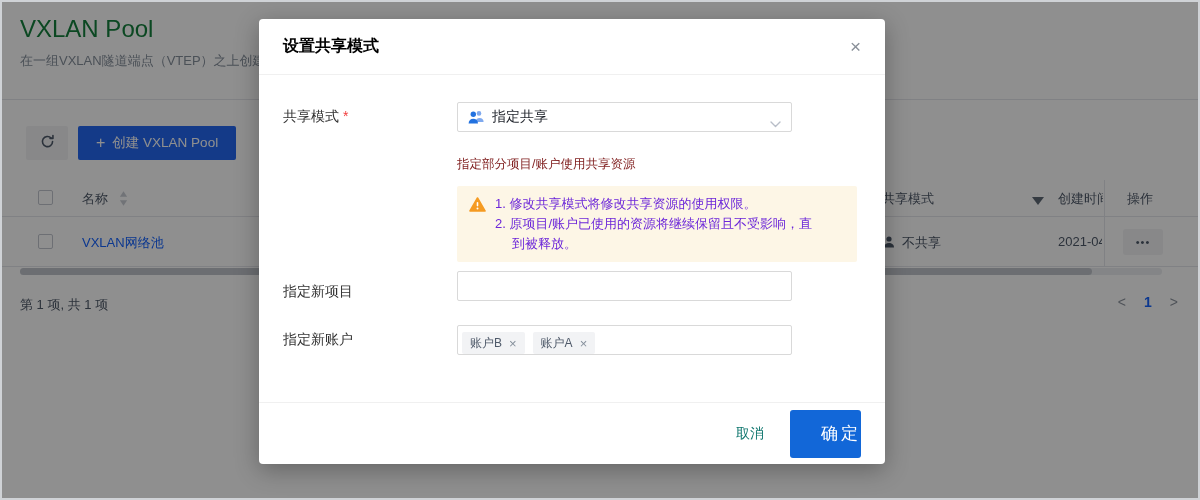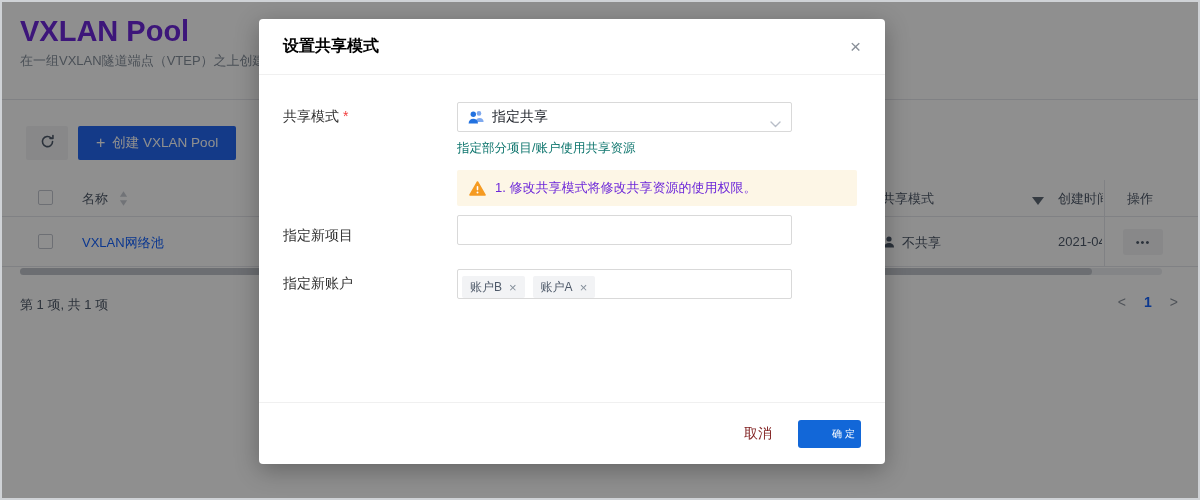--- a/index.html
+++ b/index.html
@@ -2,21 +2,21 @@
 <html><head>
 <meta charset="utf-8">
 <style>
   * { box-sizing: border-box; margin: 0; padding: 0; }
   body { margin: 0; background: #fff; font-family: "Liberation Sans", "DejaVu Sans", sans-serif; }
   .screen { position: relative; width: 1200px; height: 500px; border: 2px solid #cfd2d6; background: #fff; overflow: hidden; }
 
   
   .page { position: absolute; inset: 0; background: #fff; }
   .page-header { position: absolute; top: 0; left: 0; right: 0; height: 98px; border-bottom: 1px solid #e5e6eb; }
-  .page-title { position: absolute; left: 18px; top: 13px; font-size: 29px; font-weight: 700; color: #6d28d9; }
+  .page-title { position: absolute; left: 18px; top: 13px; font-size: 24px; font-weight: 400; color: #15803d; }
   .page-subtitle { position: absolute; left: 18px; top: 50px; font-size: 13px; color: #86909c; white-space: nowrap; }
 
   .toolbar { position: absolute; left: 24px; top: 124px; display: flex; gap: 10px; }
   .refresh-btn { width: 42px; height: 34px; background: #f2f3f5; border: none; border-radius: 2px; display: flex; align-items: center; justify-content: center; cursor: pointer; }
   .create-btn { height: 34px; padding: 0 18px; background: #2468f2; color: #fff; border: none; border-radius: 2px; font-size: 13.5px; display: flex; align-items: center; gap: 7px; cursor: pointer; font-family: inherit; }
 
   .thead { position: absolute; left: 0; right: 0; top: 178px; height: 37px; border-bottom: 1px solid #e5e6eb; font-size: 13px; color: #4e5969; }
   .trow  { position: absolute; left: 0; right: 0; top: 215px; height: 50px; border-bottom: 1px solid #e5e6eb; font-size: 13px; color: #4e5969; background: #fff; }
   .cell { position: absolute; white-space: nowrap; }
   .checkbox { position: absolute; width: 15px; height: 15px; border: 1px solid #c2c7cf; border-radius: 2px; background: #fff; }
@@ -43,37 +43,37 @@
   .modal-body { padding: 27px 28px 0 24px; }
   .form-row { display: flex; }
   .form-label { width: 174px; flex: none; padding-top: 6px; font-size: 14px; color: #333; }
   .req { color: #f23c3c; margin-left: 4px; }
   .form-control { flex: 1; }
 
   .select { position: relative; width: 335px; height: 30px; border: 1px solid #d9d9d9; border-radius: 2px; display: flex; align-items: center; gap: 8px; padding: 0 10px; cursor: pointer; background: #fff; }
   .select-value { font-size: 14px; color: #1d2129; }
   .select .chev { position: absolute; right: 10px; top: 11px; }
 
-  .helper { margin-top: 8px; font-size: 12.5px; color: #0f766e; }
+  .helper { margin-top: 24px; font-size: 12.5px; color: #7f1d1d; }
 
   .warning { margin-top: 13px; width: 400px; background: #fdf6e6; border-radius: 2px; padding: 8px 12px; display: flex; gap: 9px; }
   .warning svg { flex: none; margin-top: 3px; }
   .warn-lines { font-size: 13px; color: #6d28d9; line-height: 20px; width: 318px; }
   .warn-line { padding-left: 17px; text-indent: -17px; }
 
   .mt26 { margin-top: 9px; align-items: flex-end; }
   .mt24 { margin-top: 24px; }
   .text-input { width: 335px; height: 30px; border: 1px solid #d9d9d9; border-radius: 2px; padding: 0 10px; font-size: 14px; font-family: inherit; outline: none; }
   .tag-input { width: 335px; height: 30px; border: 1px solid #d9d9d9; border-radius: 2px; display: flex; align-items: flex-end; gap: 8px; padding: 0 4px; background: #fff; cursor: text; }
   .tag { background: #f2f3f5; border-radius: 2px; height: 22px; display: flex; align-items: center; padding: 0 8px; font-size: 12px; color: #4e5969; gap: 7px; }
   .tag-x { color: #86909c; cursor: pointer; font-size: 13px; line-height: 1; }
 
   .modal-footer { position: absolute; left: 0; right: 0; bottom: 0; height: 62px; border-top: 1px solid #f0f0f0; display: flex; align-items: center; justify-content: flex-end; gap: 26px; padding-right: 24px; }
-  .btn-text { background: none; border: none; font-size: 14px; color: #7f1d1d; cursor: pointer; font-family: inherit; }
-  .btn-primary { min-width: 63px; height: 28px; background: #1267d8; color: #fff; border: none; border-radius: 3px; font-size: 10px; letter-spacing: 3px; text-indent: 3px; cursor: pointer; font-family: inherit; padding-left: 28px; }
+  .btn-text { background: none; border: none; font-size: 14px; color: #0f766e; cursor: pointer; font-family: inherit; }
+  .btn-primary { min-width: 63px; height: 48px; background: #1267d8; color: #fff; border: none; border-radius: 3px; font-size: 17px; letter-spacing: 3px; text-indent: 3px; cursor: pointer; font-family: inherit; padding-left: 28px; }
 </style>
 </head>
 <body>
 
 <div class="screen">
 
   <div class="page">
     <div class="page-header">
       <div class="page-title">VXLAN Pool</div>
       <div class="page-subtitle">在一组VXLAN隧道端点（VTEP）之上创建的</div>
@@ -173,20 +173,21 @@
           </div>
           <div class="helper">指定部分项目/账户使用共享资源</div>
           <div class="warning">
             <svg width="17" height="15" viewBox="0 0 17 15">
                 <path d="M8.5 1 16 14H1z" fill="#f59b22" stroke="#f59b22" stroke-width="1.6" stroke-linejoin="round"></path>
                 <rect x="7.7" y="5" width="1.6" height="4.4" rx="0.8" fill="#fff"></rect>
                 <circle cx="8.5" cy="11.4" r="1" fill="#fff"></circle>
               </svg>
             <div class="warn-lines">
               <div class="warn-line">1. 修改共享模式将修改共享资源的使用权限。</div>
+              <div class="warn-line">2. 原项目/账户已使用的资源将继续保留且不受影响，直到被释放。</div>
             </div>
           </div>
         </div>
       </div>
 
       <div class="form-row mt26">
         <div class="form-label">指定新项目</div>
         <div class="form-control">
           <input class="text-input" value="" style="">
         </div>

